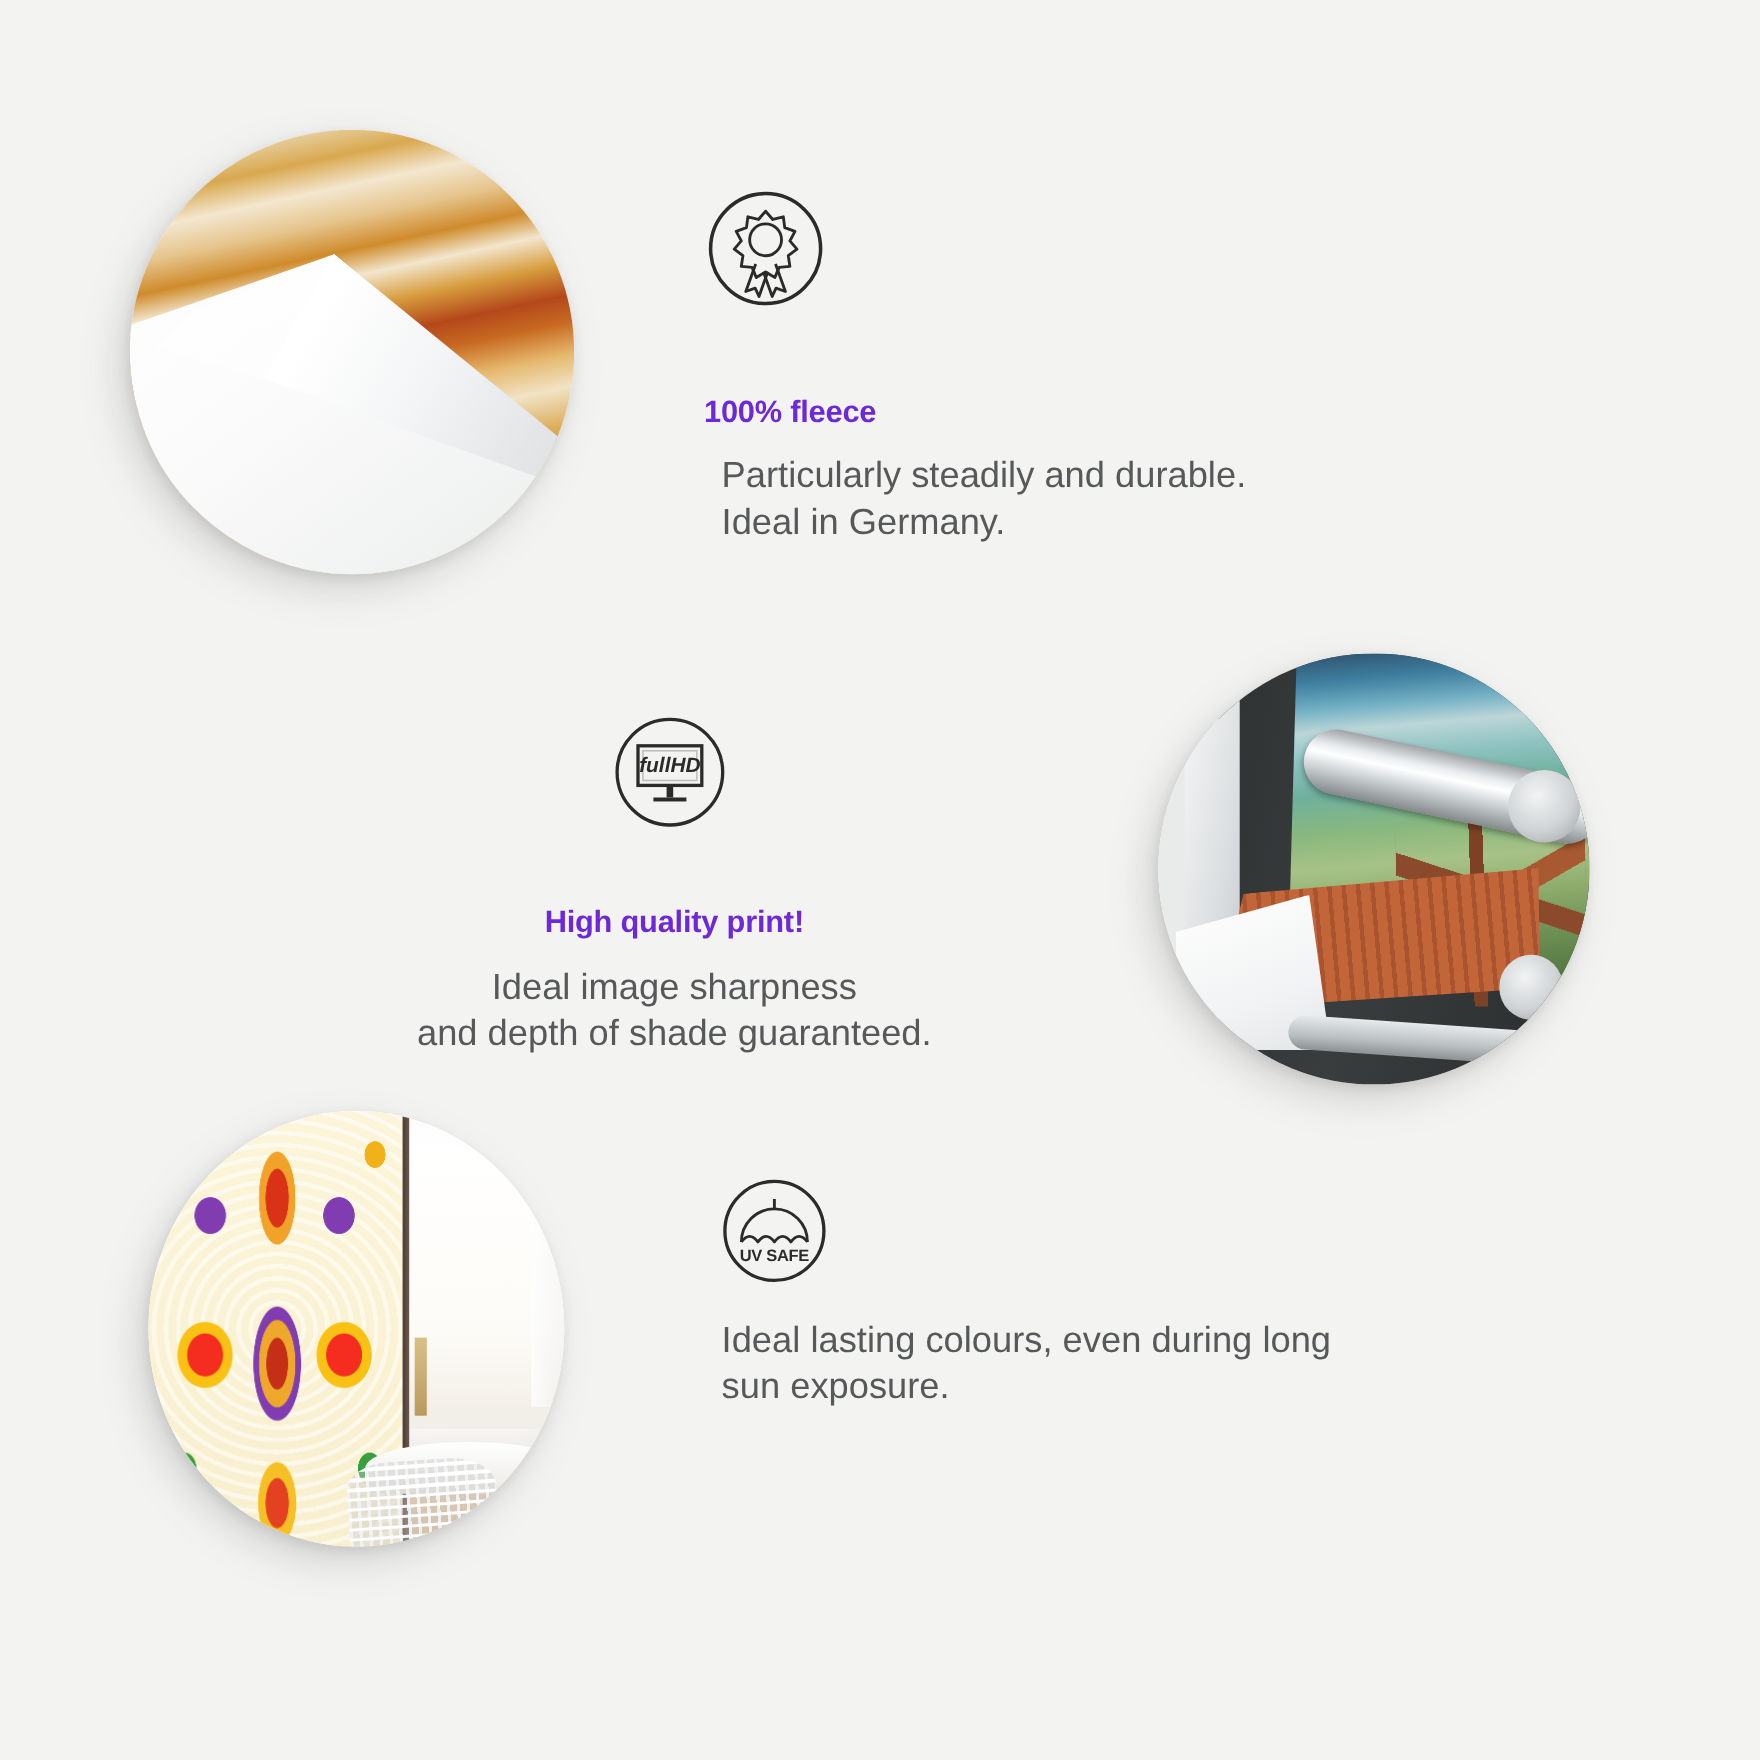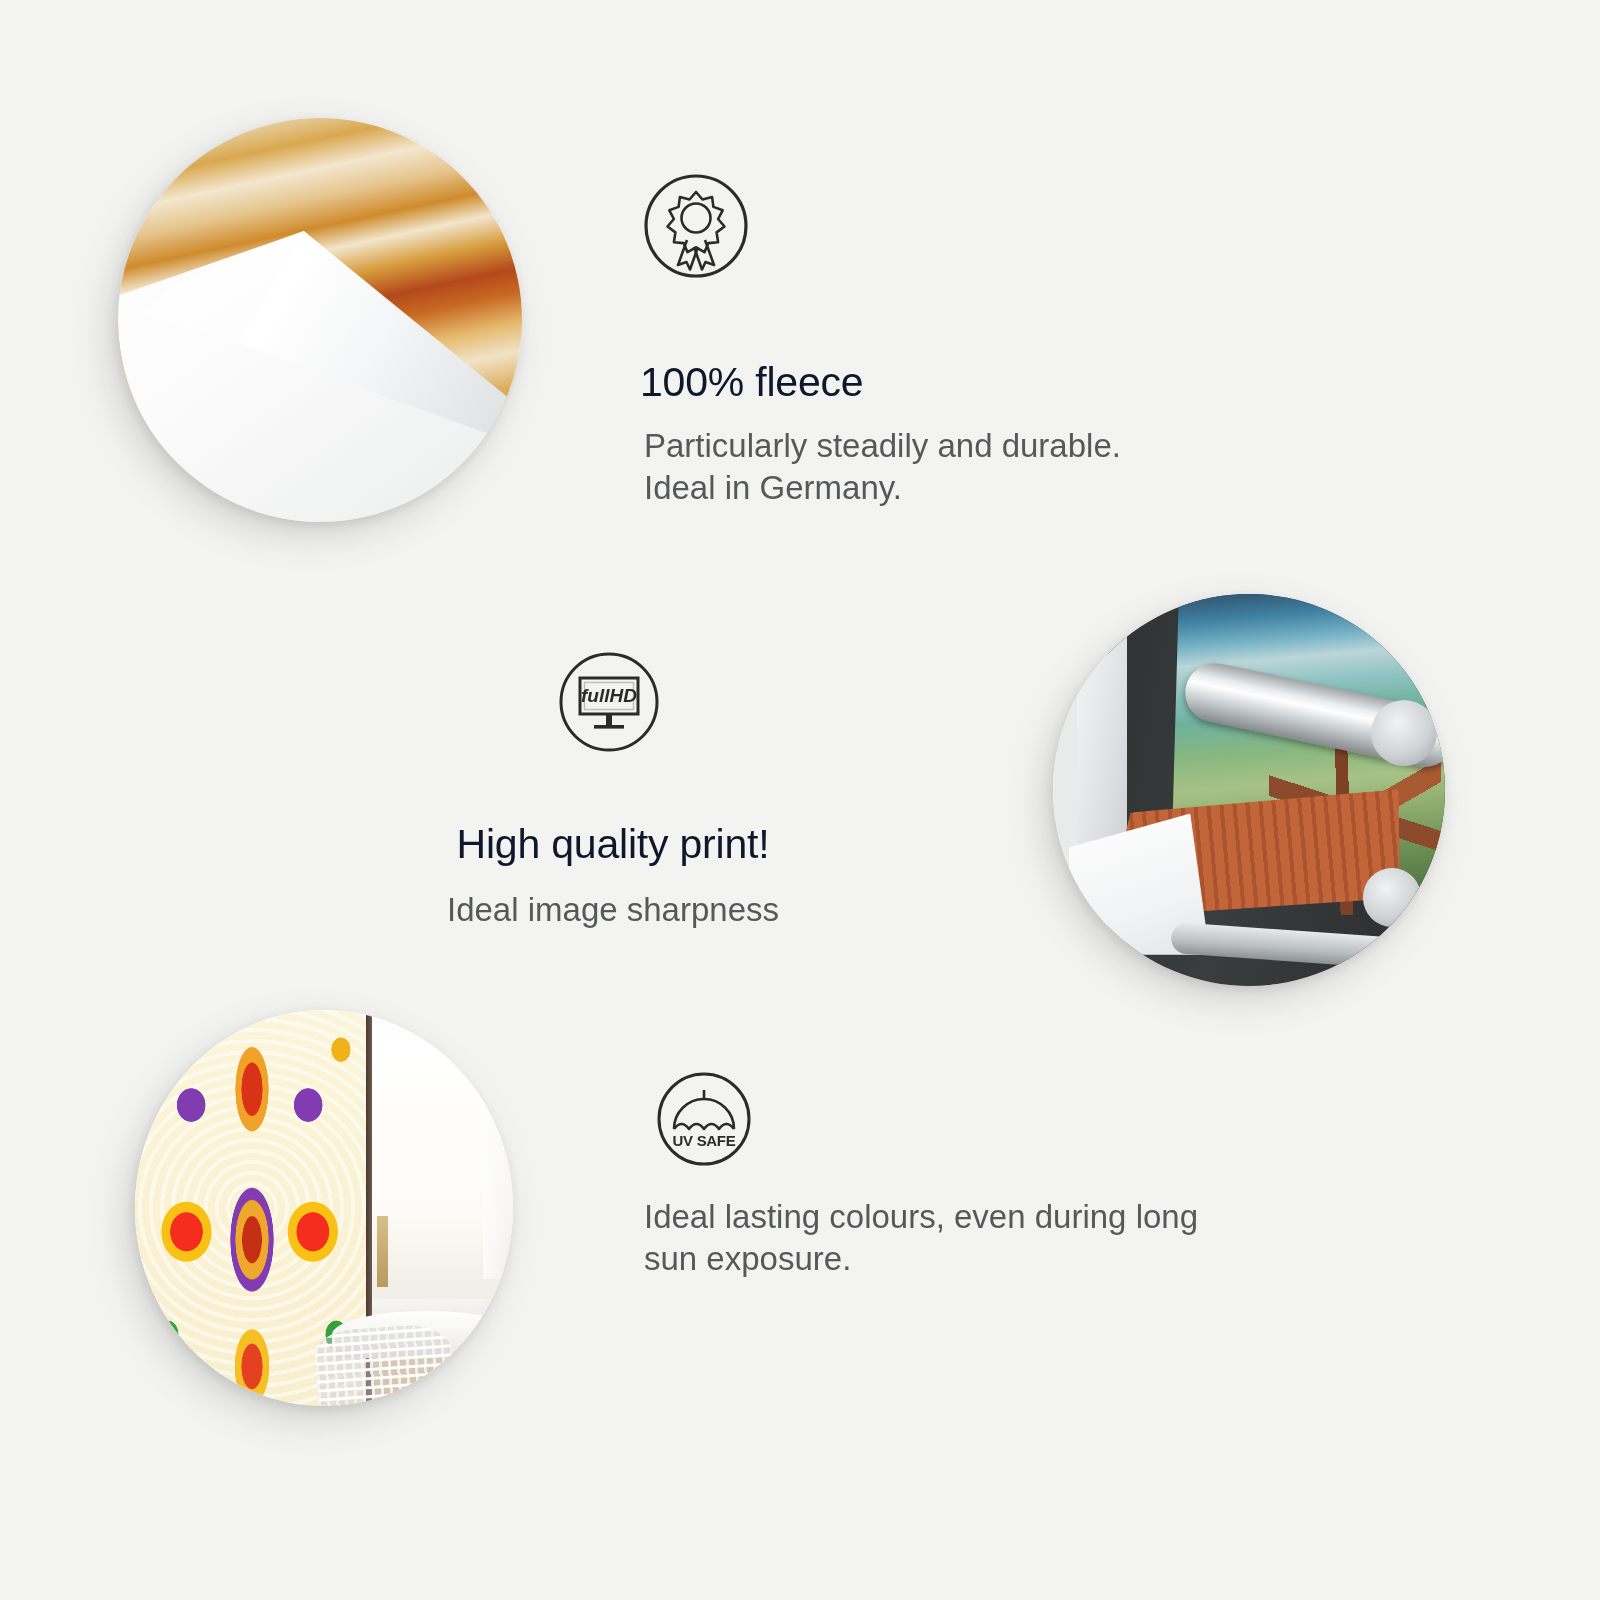--- a/index.html
+++ b/index.html
@@ -37,28 +37,28 @@
 
   
   .feature {
     position: absolute;
   }
   .feature .icon-wrap {
     display: block;
   }
   .feature h2 {
     margin: 0;
-    font-size: 41px;
-    font-weight: normal;
-    color: #0f172a;
+    font-size: 28px;
+    font-weight: bold;
+    color: #6d28d9;
     letter-spacing: -0.2px;
     line-height: 1.1;
   }
   .feature p {
-    margin: 4px;
+    margin: 16px;
     font-size: 33px;
     font-weight: normal;
     color: #57585a;
     line-height: 1.28;
   }
   .feature .desc-line { display: block; white-space: nowrap; }
 
   .align-left   { text-align: left; }
   .align-right  { text-align: center; }
 
@@ -253,20 +253,21 @@
         <text x="54" y="53.5" text-anchor="middle" font-family="'Liberation Sans', sans-serif" font-size="19" font-weight="bold" font-style="italic" fill="#2b2b2b">fullHD</text>
         <rect x="51" y="66" width="6" height="11" fill="#2b2b2b"></rect>
         <rect x="39" y="77" width="30" height="3.6" fill="#2b2b2b"></rect>
       </svg>
     </span>
 
     <h2 style="margin-top:62px;">High quality print!</h2>
 
     <p style="margin-top:22px;">
       <span class="desc-line">Ideal image sharpness</span>
+      <span class="desc-line">and depth of shade guaranteed.</span>
     </p>
   </div>
 
   <div class="bubble" id="bubble-mandala">
     <div class="photo">
       <div class="mn-room"></div>
       <div class="mn-floor"></div>
       <div class="mn-window"></div>
       <div class="mn-sill"></div>
       <div class="mn-candle"></div>

